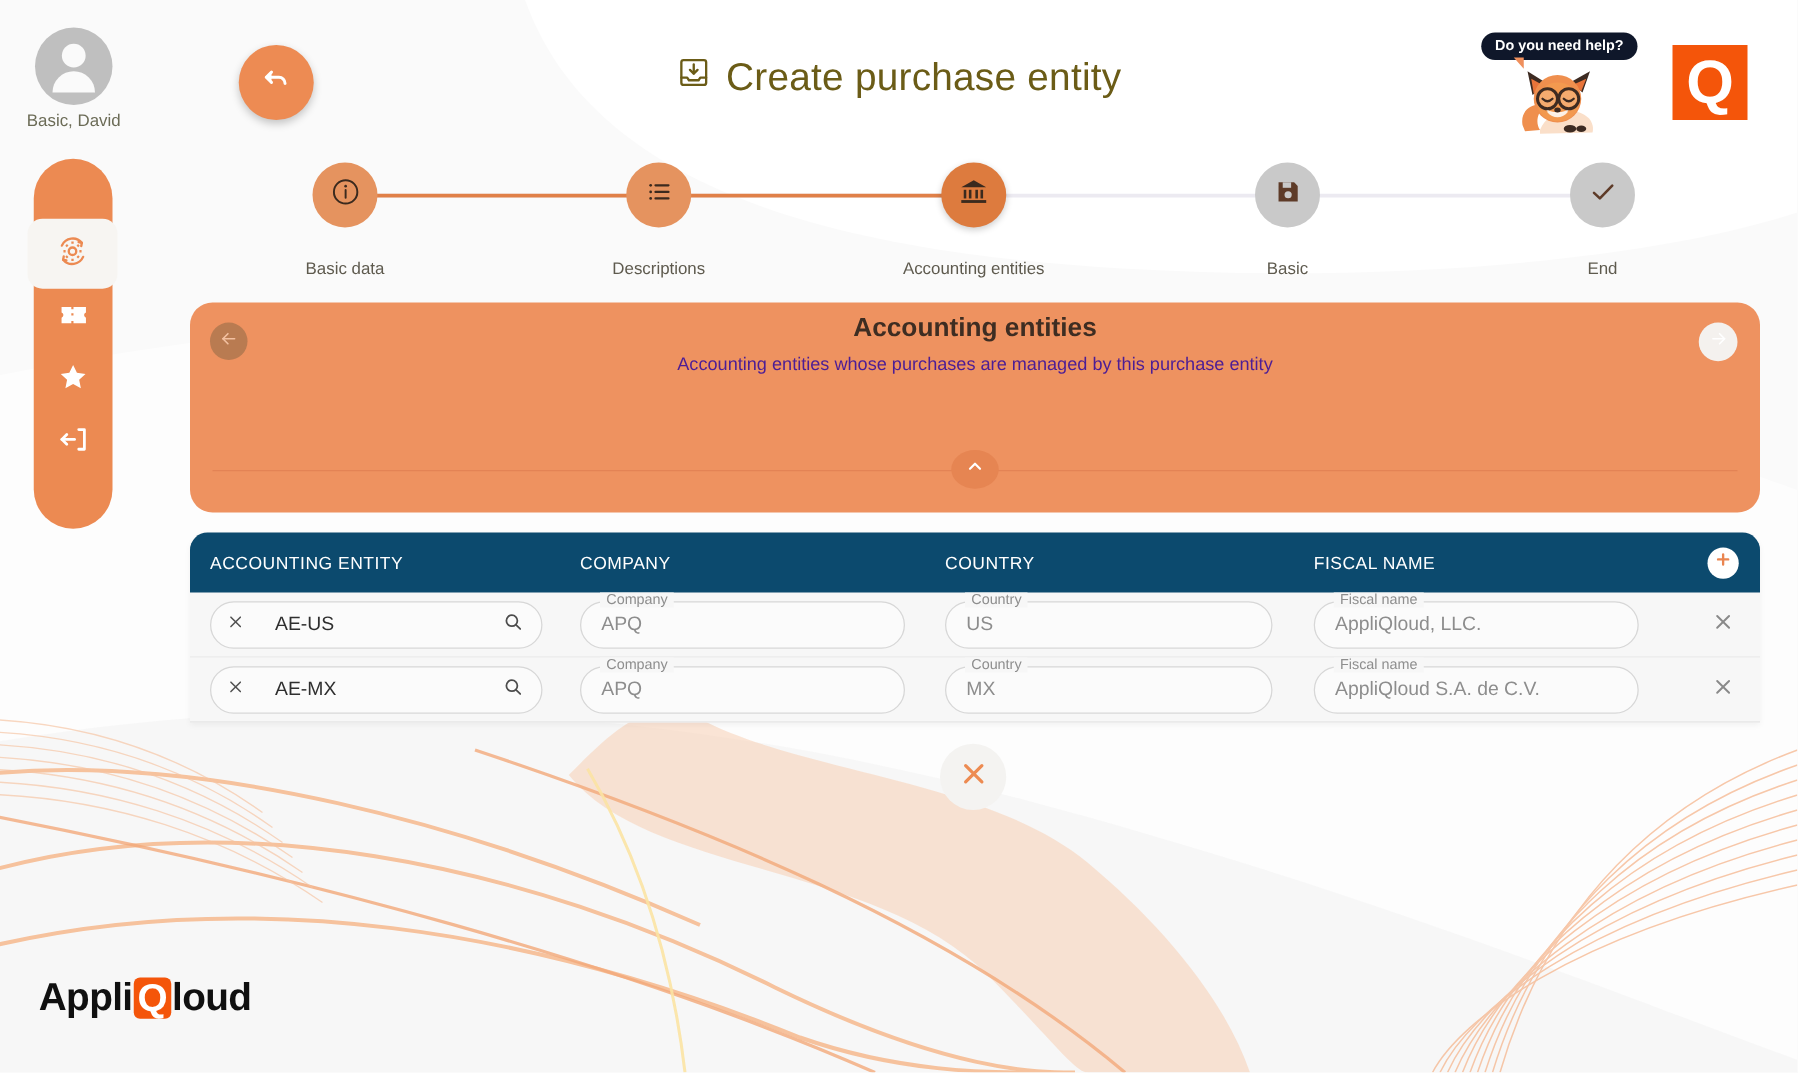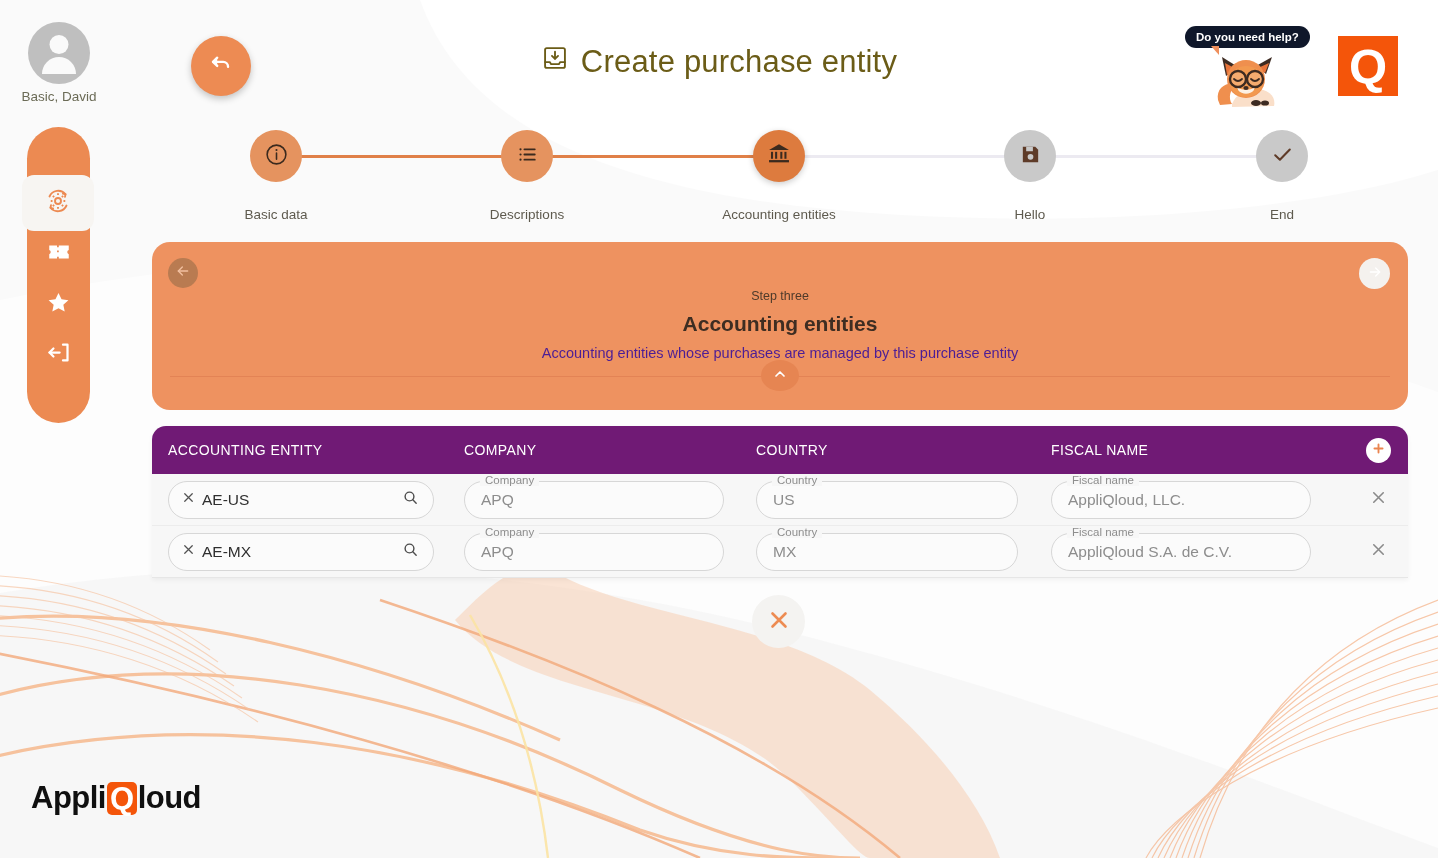--- a/index.html
+++ b/index.html
@@ -284,21 +284,21 @@
     width: 1256px;
     background: #f7f7f7;
     border-radius: 14px 14px 0 0;
     z-index: 4;
     box-shadow: 0 2px 5px rgba(0,0,0,.05);
   }
   #table-head {
     display: flex;
     align-items: center;
     height: 48px;
-    background: #701a75;
+    background: #0c4a6e;
     border-radius: 14px 14px 0 0;
     padding: 0 0 0 16px;
   }
   .th {
     color: #ffffff;
     font-size: 14px;
     letter-spacing: .4px;
   }
   .col-entity { width: 296px; }
   .col-company { width: 292px; }
@@ -324,21 +324,21 @@
 
   
   .search-pill {
     width: 266px; height: 38px;
     border: 1px solid #d7d7d7;
     border-radius: 19px;
     background: #fbfbfb;
     display: flex;
     align-items: center;
     padding: 0 14px 0 12px;
-    gap: 6px;
+    gap: 24px;
     cursor: text;
   }
   .search-pill .val {
     flex: 1;
     font-size: 15.5px;
     color: #2f2f2f;
   }
 
   
   .outlined {
@@ -617,21 +617,21 @@
     <div class="step" style="left:798px;">
       <div class="step-dot todo">
         <span>
           <svg width="23" height="23" viewBox="0 0 24 24" fill="#5e3b28">
             <path d="M4 4h13l3 3v13H4z"></path>
             <rect x="7.5" y="4" width="7" height="4.6" fill="#c9c9c9"></rect>
             <circle cx="12" cy="14.4" r="3" fill="#c9c9c9"></circle>
           </svg>
         </span>
       </div>
-      <div class="step-label">Hello</div>
+      <div class="step-label">Basic</div>
     </div>
 
     <div class="step" style="left:1050px;text-align:center;">
       <div class="step-dot todo">
         <span>
           <svg width="25" height="25" viewBox="0 0 24 24" fill="none" stroke="#5e3b28" stroke-width="2" stroke-linecap="round" stroke-linejoin="round">
             <path d="M5 12.8l4.5 4.2L19 7.2"></path>
           </svg>
         </span>
       </div>
@@ -649,21 +649,20 @@
       </span>
     </div>
     <div id="banner-next">
       <span>
         <svg width="16" height="16" viewBox="0 0 24 24" fill="none" stroke="#ffffff" stroke-width="2" stroke-linecap="round" stroke-linejoin="round">
           <path d="M5 12h14"></path>
             <path d="M13 6l6 6-6 6"></path>
         </svg>
       </span>
     </div>
-    <div id="banner-step">Step three</div>
     <div id="banner-heading">Accounting entities</div>
     <div id="banner-sub">Accounting entities whose purchases are managed by this purchase entity</div>
     <div id="banner-divider"></div>
     <div id="banner-collapse">
       <span>
         <svg width="16" height="16" viewBox="0 0 24 24" fill="none" stroke="#ffffff" stroke-width="2.6" stroke-linecap="round" stroke-linejoin="round">
           <path d="M6 15l6-6 6 6"></path>
         </svg>
       </span>
     </div>

